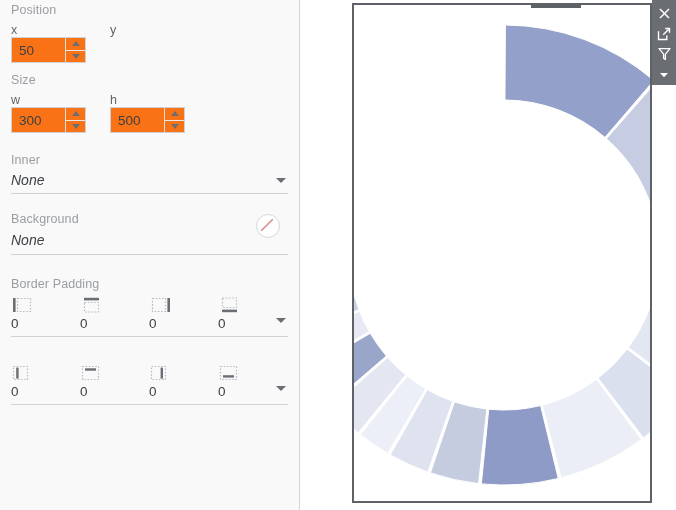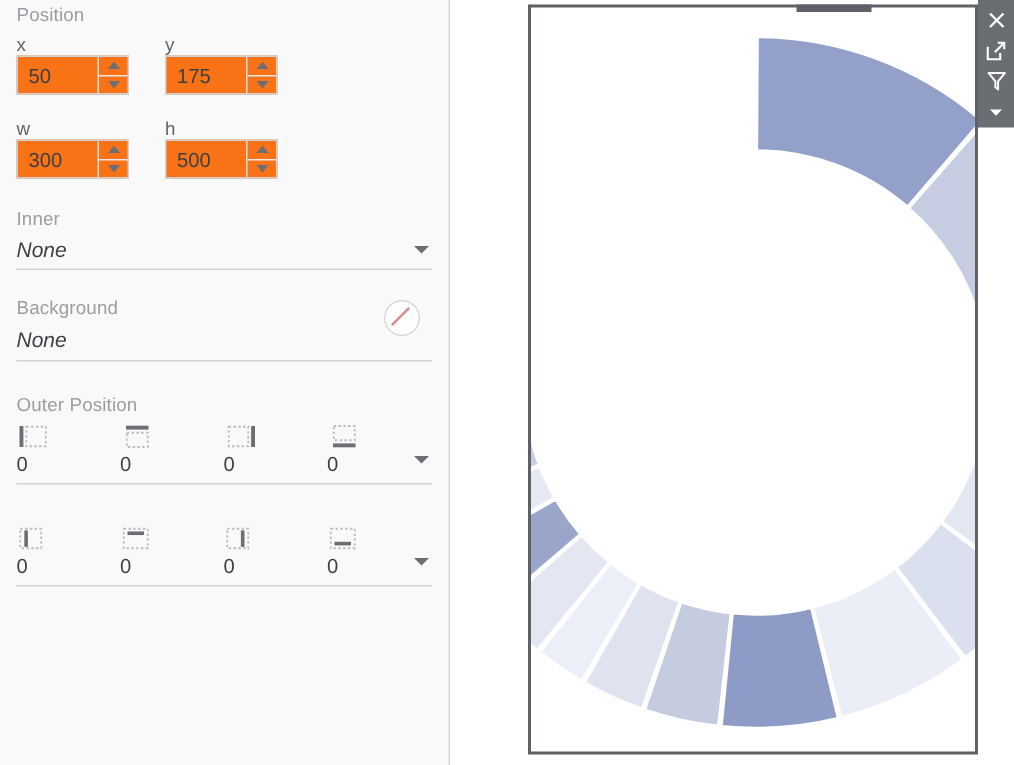--- a/index.html
+++ b/index.html
@@ -156,35 +156,25 @@
               <i class="tri-up"></i>
             </span>
           <span>
               <i class="tri-dn"></i>
             </span>
         </div>
       </div>
     </div>
     <div class="spin-col">
       <p class="field-label">y</p>
-      <div class="spinner">
-        <input type="text" value="175" style="">
-        <div class="spin-btns">
-          <span>
-              <i class="tri-up"></i>
-            </span>
-          <span>
-              <i class="tri-dn"></i>
-            </span>
-        </div>
-      </div>
     </div>
   </div>
 
   <div style="height:10px"></div>
+  <p class="group-label">Size</p>
   <div class="spin-row" style="margin-top:6px">
     <div class="spin-col">
       <p class="field-label">w</p>
       <div class="spinner">
         <input type="text" value="300" style="">
         <div class="spin-btns">
           <span>
               <i class="tri-up"></i>
             </span>
           <span>
@@ -221,21 +211,21 @@
   <div class="bg-row">
     <span class="sel-val">None</span>
     <span class="nocolor">
       <svg width="20" height="20" viewBox="0 0 20 20">
         <line x1="4.2" y1="15.8" x2="15.8" y2="4.2" stroke="#d98a8a" stroke-width="1.6"></line>
       </svg>
     </span>
   </div>
 
   <div style="height:22px"></div>
-  <p class="group-label">Outer Position</p>
+  <p class="group-label">Border Padding</p>
   <div class="pad-icons" style="margin-top:4px">
     <div class="pad-cell">
       <div class="pad-ico">
         <svg width="24" height="18" viewBox="0 0 24 18">
           <rect x="6.5" y="2.5" width="13" height="13" fill="none" stroke="#b9bcc2" stroke-width="1.2" stroke-dasharray="1.6 1.6"></rect>
           <rect x="2" y="2" width="2.6" height="14" fill="#6b6e73"></rect>
         </svg>
       </div>
       <div class="pad-val">0</div>
     </div>

